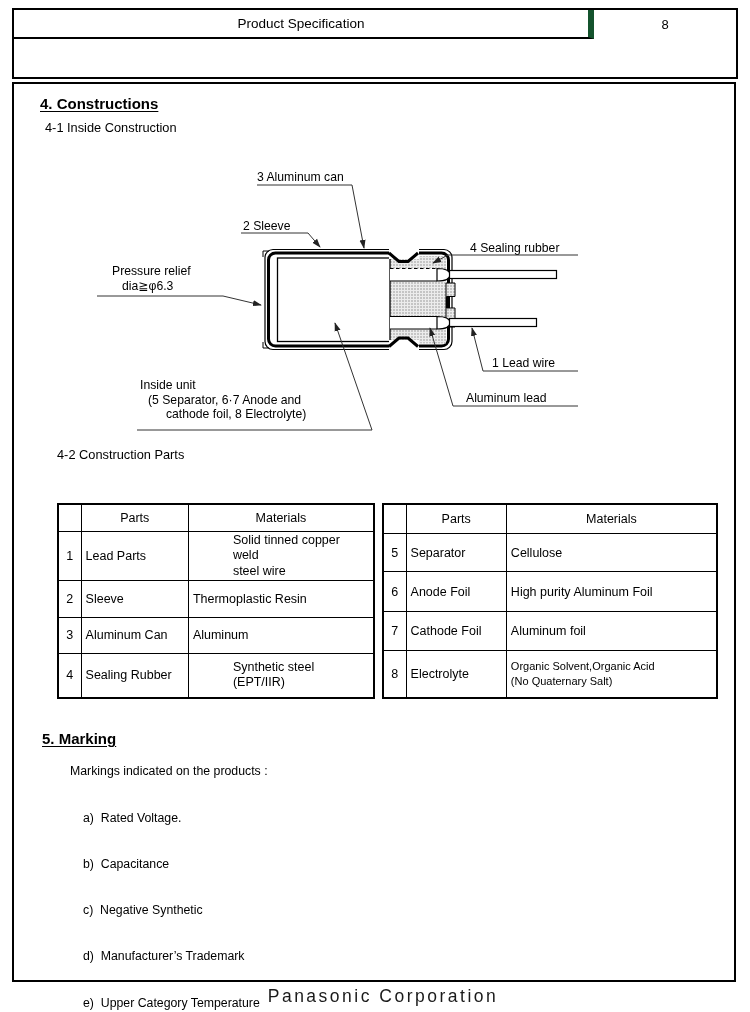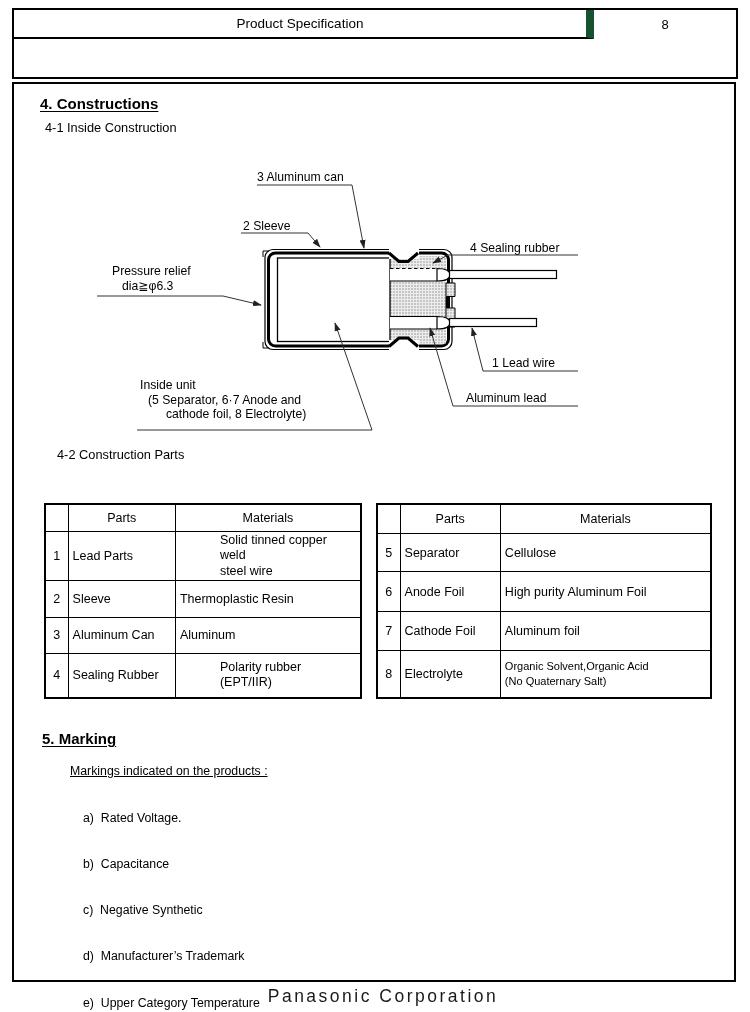--- a/index.html
+++ b/index.html
@@ -7,34 +7,34 @@
     position:relative; width:750px; height:1012px; background:#fff;
     font-family:"Liberation Sans", sans-serif; color:#000; overflow:hidden;
   }
   
   .doc-header {
     position:absolute; left:12px; top:8px; width:722px; height:67px;
     border:2px solid #000; display:grid;
     grid-template-columns:1fr 142px; grid-template-rows:29px 1fr;
   }
   .doc-header .cell { display:flex; align-items:center; justify-content:center; }
-  .c-title   { border-right:8px solid #14532d; border-bottom:2px solid #000; font-size:13.5px; }
+  .c-title   { border-right:6px solid #14532d; border-bottom:2px solid #000; font-size:13.5px; }
   .c-docnum  { border-bottom:2px solid #000; font-size:12.5px; }
   .c-subtitle{ border-right:2px solid #000; font-size:16.5px; }
   .c-pagenum { font-size:13px; }
   
   .main-box { position:absolute; left:12px; top:82px; width:720px; height:896px; border:2px solid #000; }
   .abs { position:absolute; }
   .h-section { font-size:15px; font-weight:600; text-decoration:underline; text-underline-offset:2px; }
   .h-sub { font-size:12.8px; }
   
   svg.diagram { position:absolute; left:0; top:150px; }
   svg.diagram text { font-family:"Liberation Sans", sans-serif; font-size:12.2px; fill:#000; }
   
-  .parts-wrap { position:absolute; left:44px; top:503px; display:flex; gap:14px; }
+  .parts-wrap { position:absolute; left:57px; top:503px; display:flex; gap:7px; }
   table.parts { border-collapse:collapse; table-layout:fixed; border:2px solid #000; font-size:12.5px; }
   table.parts td { border:1.4px solid #000; padding:1px 4px; vertical-align:middle; overflow:hidden; }
   table.parts td.num { text-align:center; padding:1px 1px; }
   table.parts tr.hdr td { text-align:center; height:24px; }
   table.parts td.mat2 { white-space:pre-line; line-height:1.22;padding-left:44px; }
   table.parts td.small { font-size:11px; white-space:pre-line; line-height:1.35; }
   tr.r1 td { height:33px; } tr.r2 td { height:34px; } tr.r3 td { height:33px; } tr.r4 td { height:41px; }
   
   .marking-intro { font-size:12.3px; white-space:pre; }
   .marking-list { font-size:12.3px; line-height:15.4px; white-space:pre; }
@@ -145,21 +145,21 @@
         <td>Thermoplastic Resin</td>
       </tr>
       <tr class="r3">
         <td class="num">3</td>
         <td>Aluminum Can</td>
         <td>Aluminum</td>
       </tr>
       <tr class="r4">
         <td class="num">4</td>
         <td>Sealing Rubber</td>
-        <td class="mat2">Polarity rubber
+        <td class="mat2">Synthetic steel
 (EPT/IIR)</td>
       </tr>
     </tbody>
       </table>
 
     <table class="parts" style="width:336px;">
       <colgroup>
           <col style="width:23px;">
           <col style="width:100px;">
           <col style="width:210px;">
@@ -189,21 +189,21 @@
         <td class="num">8</td>
         <td>Electrolyte</td>
         <td class="small">Organic Solvent,Organic Acid
 (No Quaternary Salt)</td>
       </tr>
     </tbody>
       </table>
   </div>
 
   <div class="abs h-section" style="left:42px; top:730px;">5. Marking</div>
-  <div class="abs marking-intro" style="left:70px; top:764px;text-decoration:underline;">Markings indicated on the products :</div>
+  <div class="abs marking-intro" style="left:70px; top:764px;">Markings indicated on the products :</div>
   <div class="abs marking-list" style="left:83px; top:780px;">
     <div>a)  Rated Voltage.</div>
     <div>b)  Capacitance</div>
     <div>c)  Negative Synthetic</div>
     <div>d)  Manufacturer’s Trademark</div>
     <div>e)  Upper Category Temperature</div>
     
     
   </div>
 

